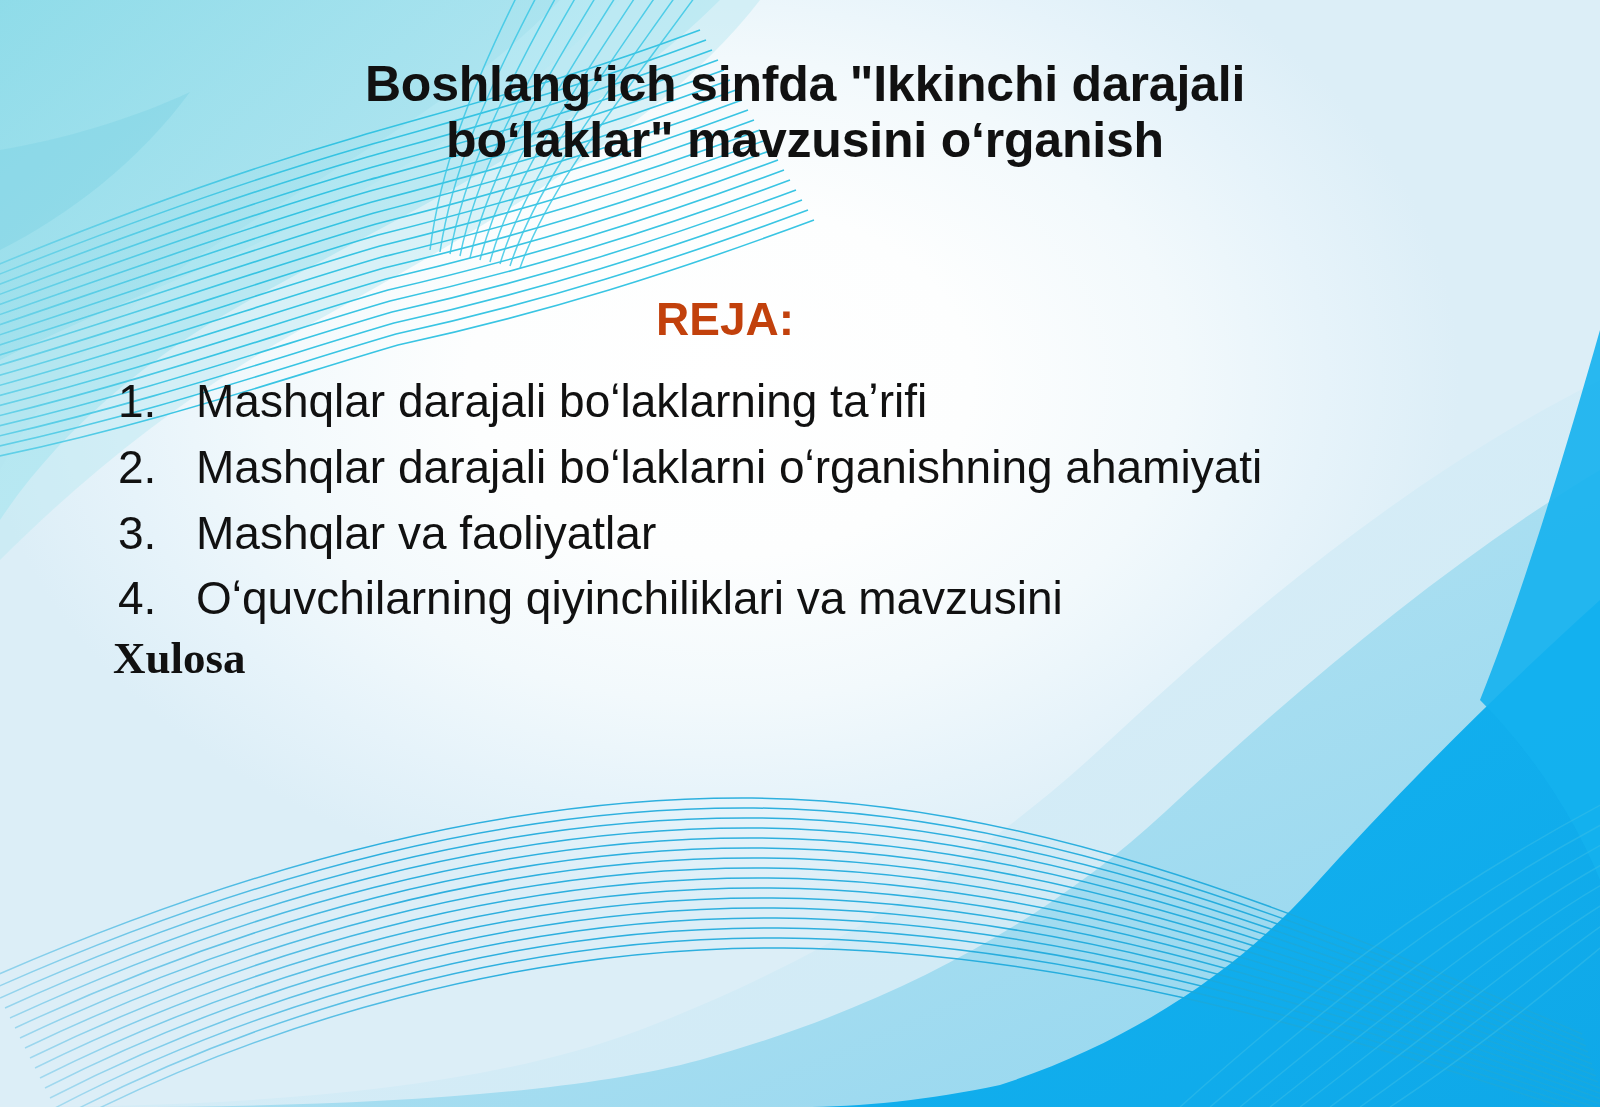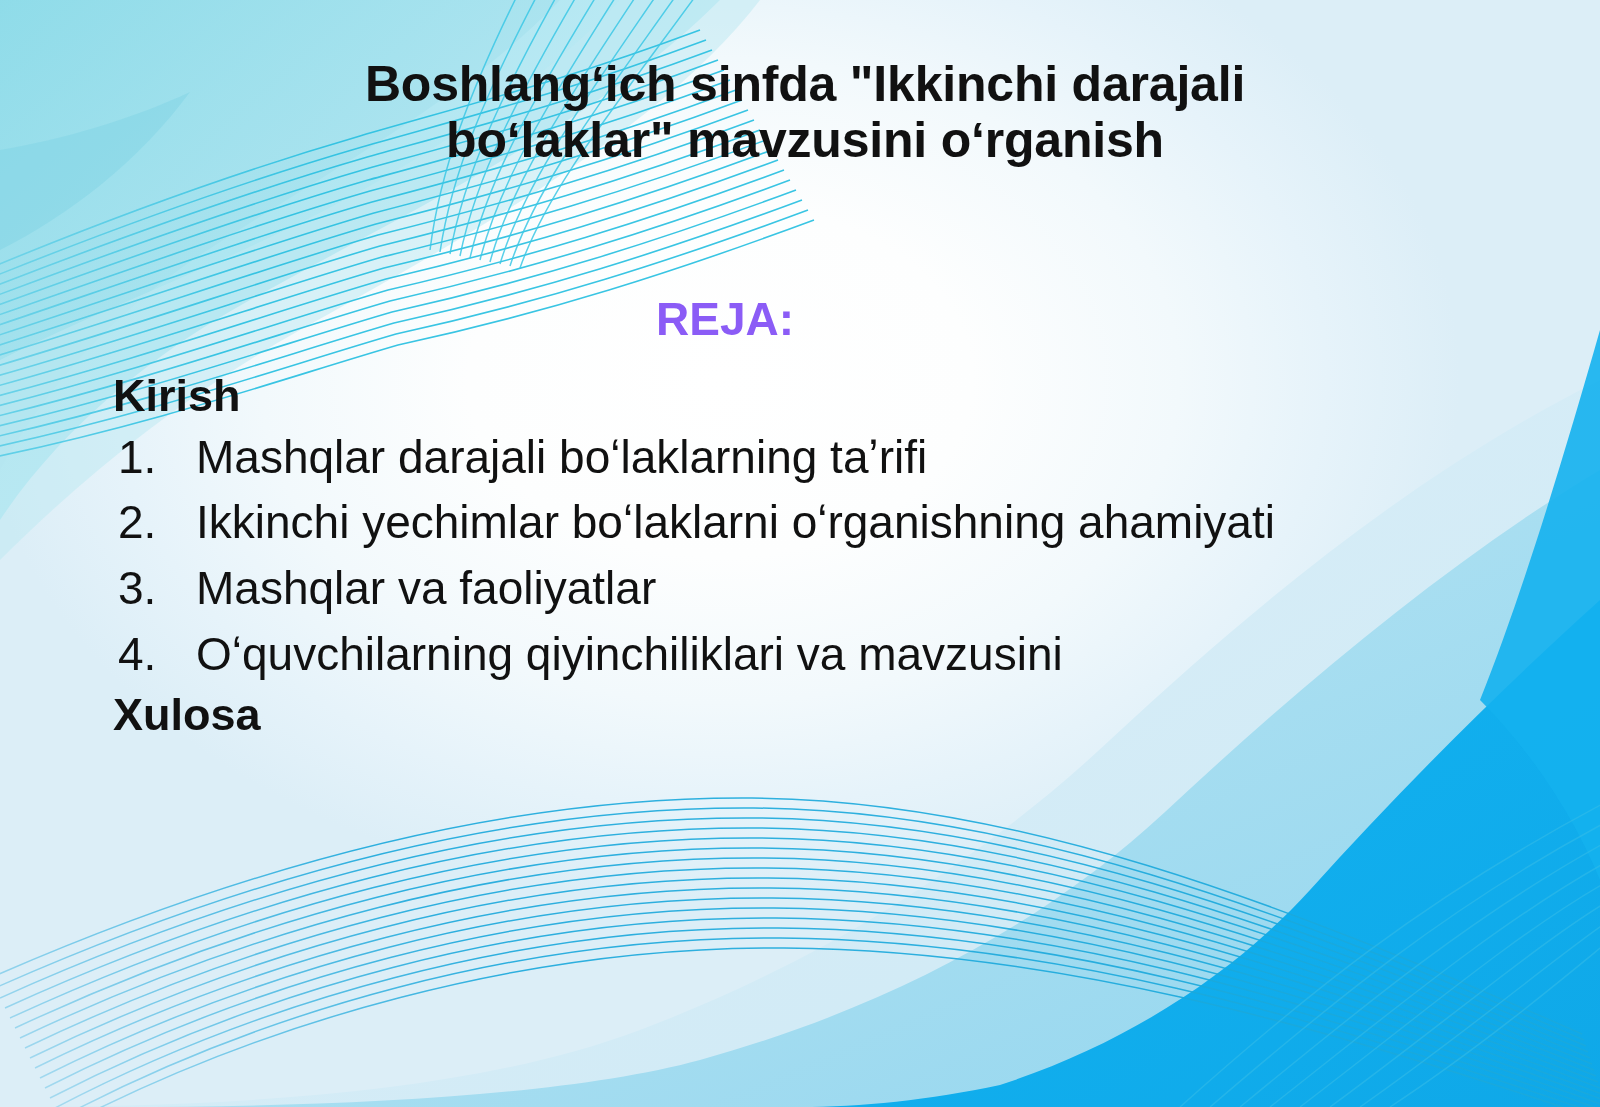--- a/index.html
+++ b/index.html
@@ -24,32 +24,32 @@
     position:absolute;left:150px;top:56px;width:1310px;
     text-align:center;
     font-size:50px;line-height:1.12;font-weight:bold;
     letter-spacing:-0.2px;
     color:#111111;
     white-space:pre-line;
   }
   #reja{
     position:absolute;left:150px;top:292px;width:1150px;
     text-align:center;
-    font-size:46px;font-weight:bold;color:#8b5cf6;
+    font-size:46px;font-weight:bold;color:#c2410c;
   }
   #plan{
     position:absolute;left:110px;top:372px;width:1430px;
   }
   .lead{
     font-size:45px;font-weight:bold;color:#111111;
     line-height:1.06;margin:0 0 8px 3px;
   }
   .tail{
     font-size:45px;font-weight:bold;color:#111111;
-    line-height:1.06;margin:6px 0 0 3px;
+    line-height:1.06;margin:6px 0 0 3px;font-family:Liberation Serif, serif;
   }
   ol#items{
     list-style:none;margin:0;padding:0;
   }
   ol#items li{
     position:relative;
     font-size:46px;line-height:1.30;color:#111111;
     padding-left:86px;
     margin:0 0 6px 0;
     font-weight:400;
@@ -217,32 +217,31 @@
 
   <div id="content">
 
     <div id="title">Boshlangʻich sinfda "Ikkinchi darajali
 boʻlaklar" mavzusini oʻrganish</div>
 
     <div id="reja">REJA:</div>
 
     <div id="plan">
 
-      <div class="lead">Kirish</div>
 
       <ol id="items">
 
         <li>
           <span class="num">1.</span>
           <span class="txt">Mashqlar darajali boʻlaklarning taʼrifi</span>
         </li>
 
         <li>
           <span class="num">2.</span>
-          <span class="txt">Ikkinchi yechimlar boʻlaklarni oʻrganishning ahamiyati</span>
+          <span class="txt">Mashqlar darajali boʻlaklarni oʻrganishning ahamiyati</span>
         </li>
 
         <li>
           <span class="num">3.</span>
           <span class="txt">Mashqlar va faoliyatlar</span>
         </li>
 
         <li>
           <span class="num">4.</span>
           <span class="txt">Oʻquvchilarning qiyinchiliklari va mavzusini</span>

